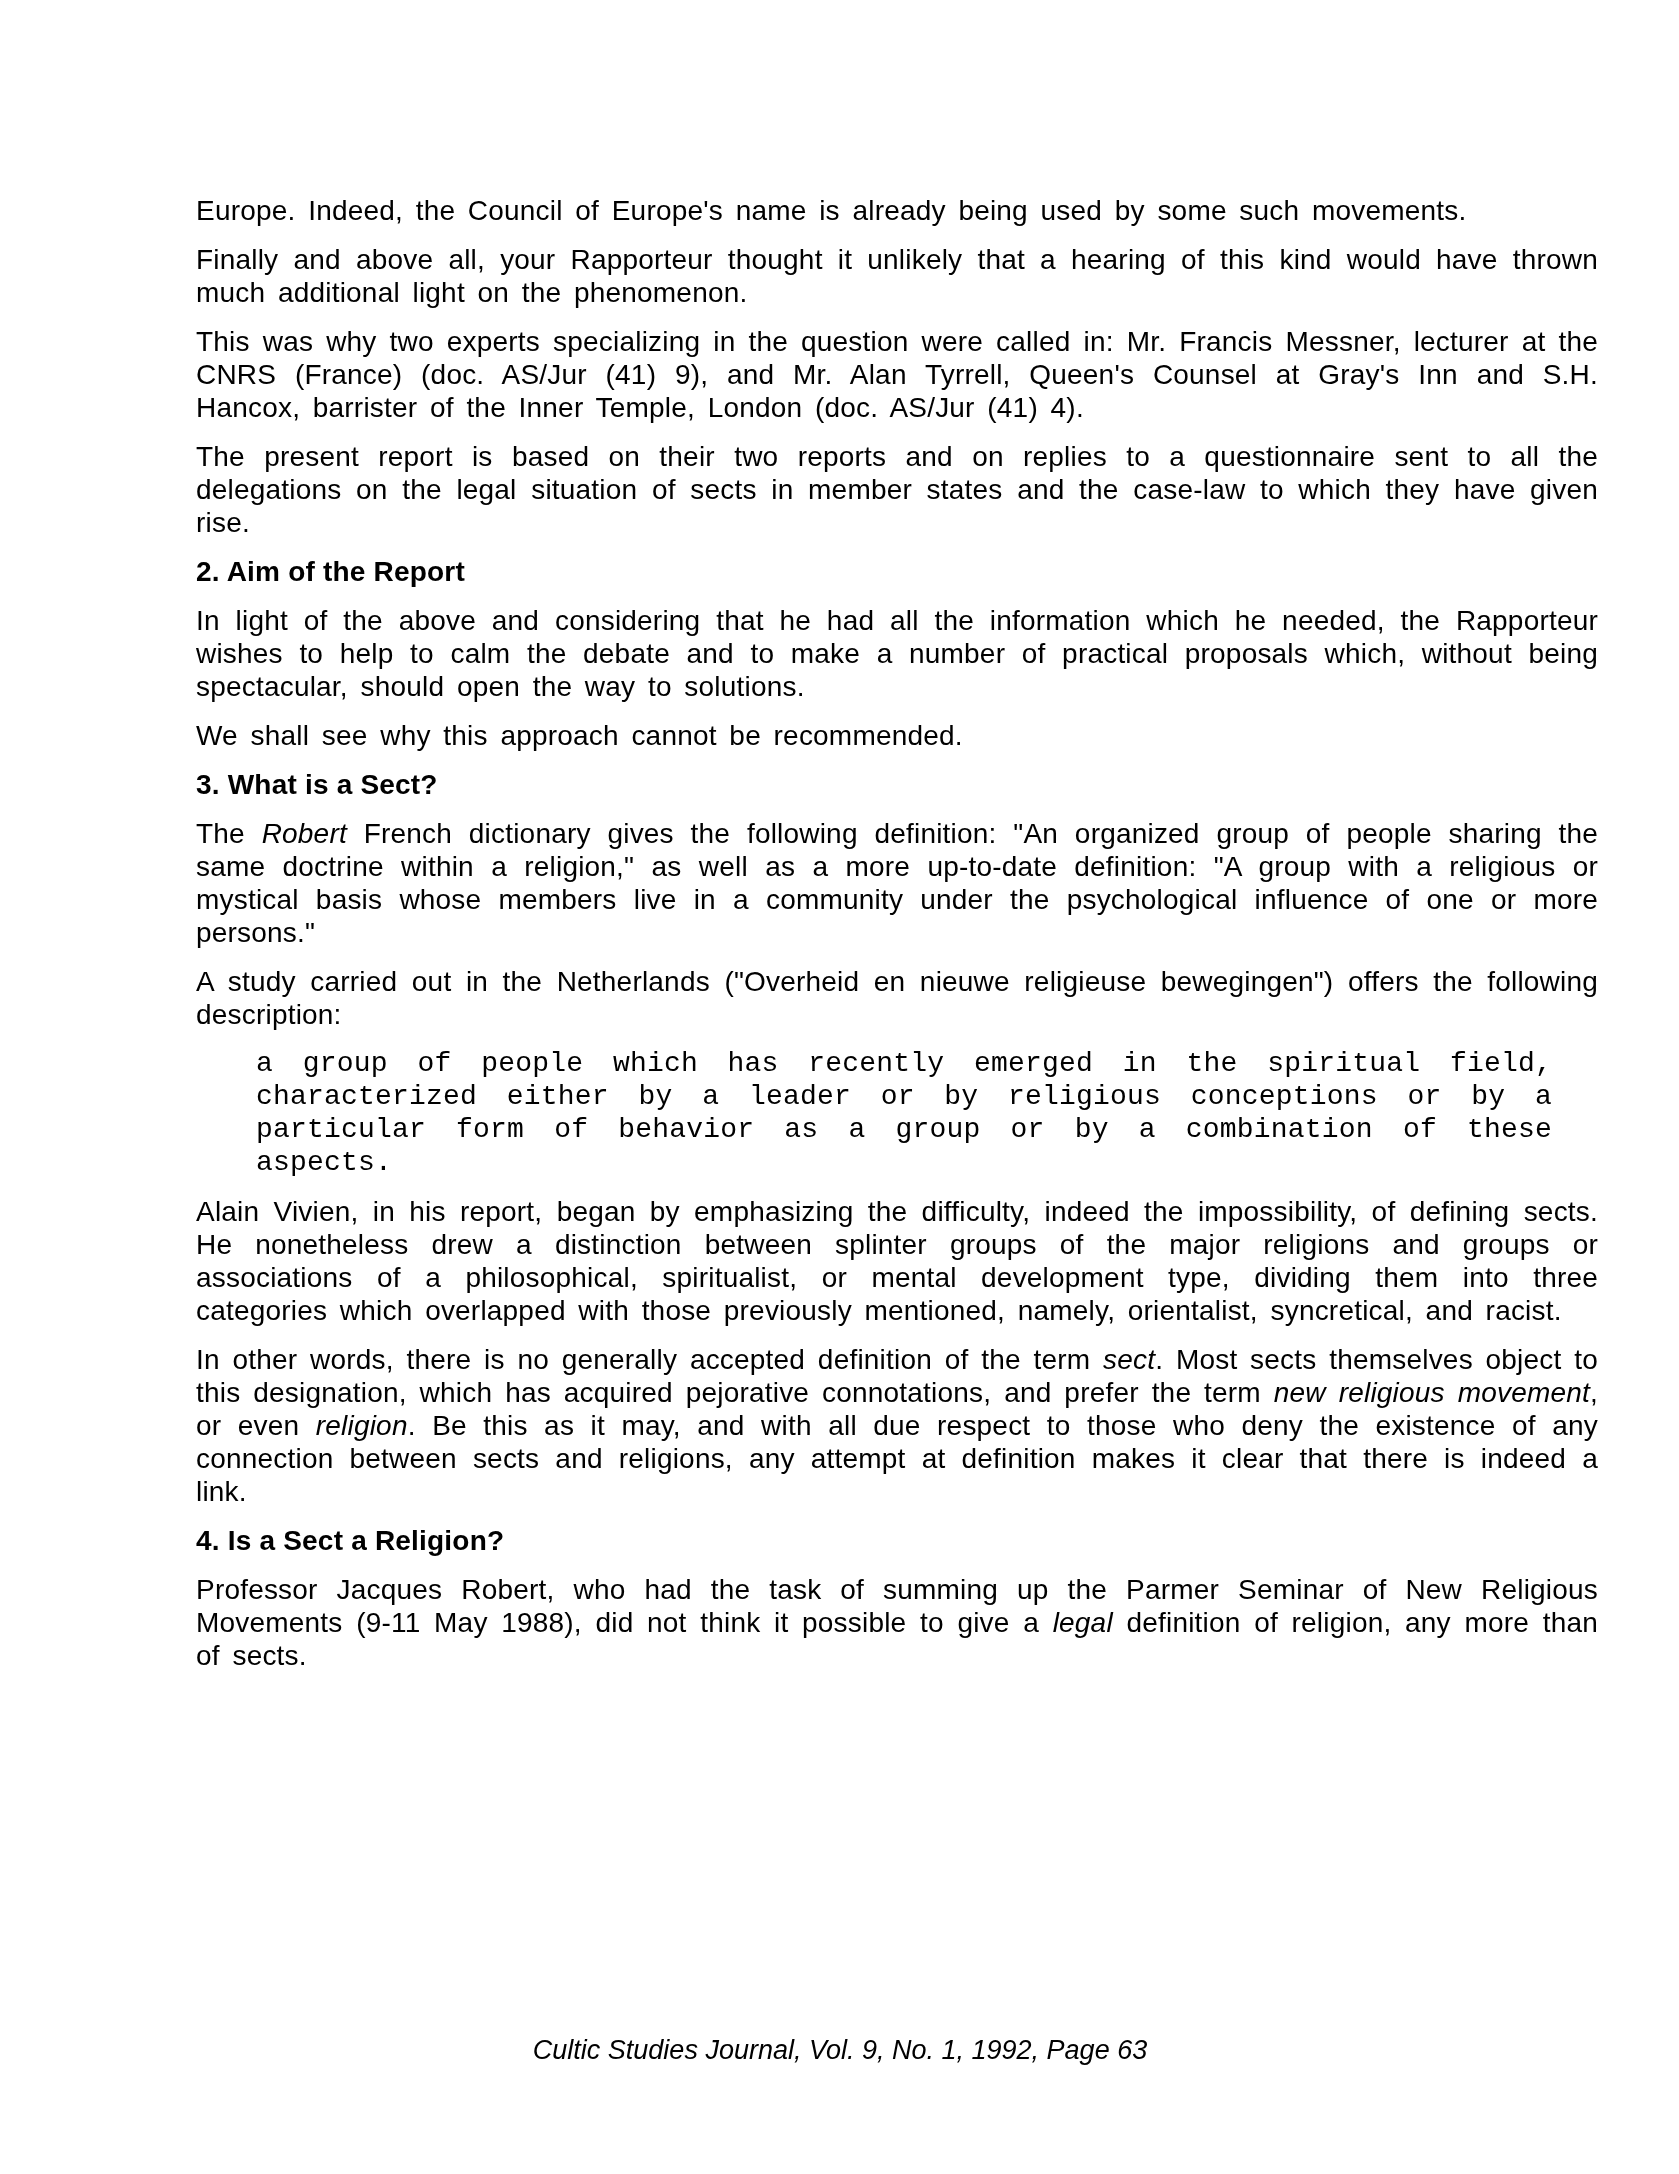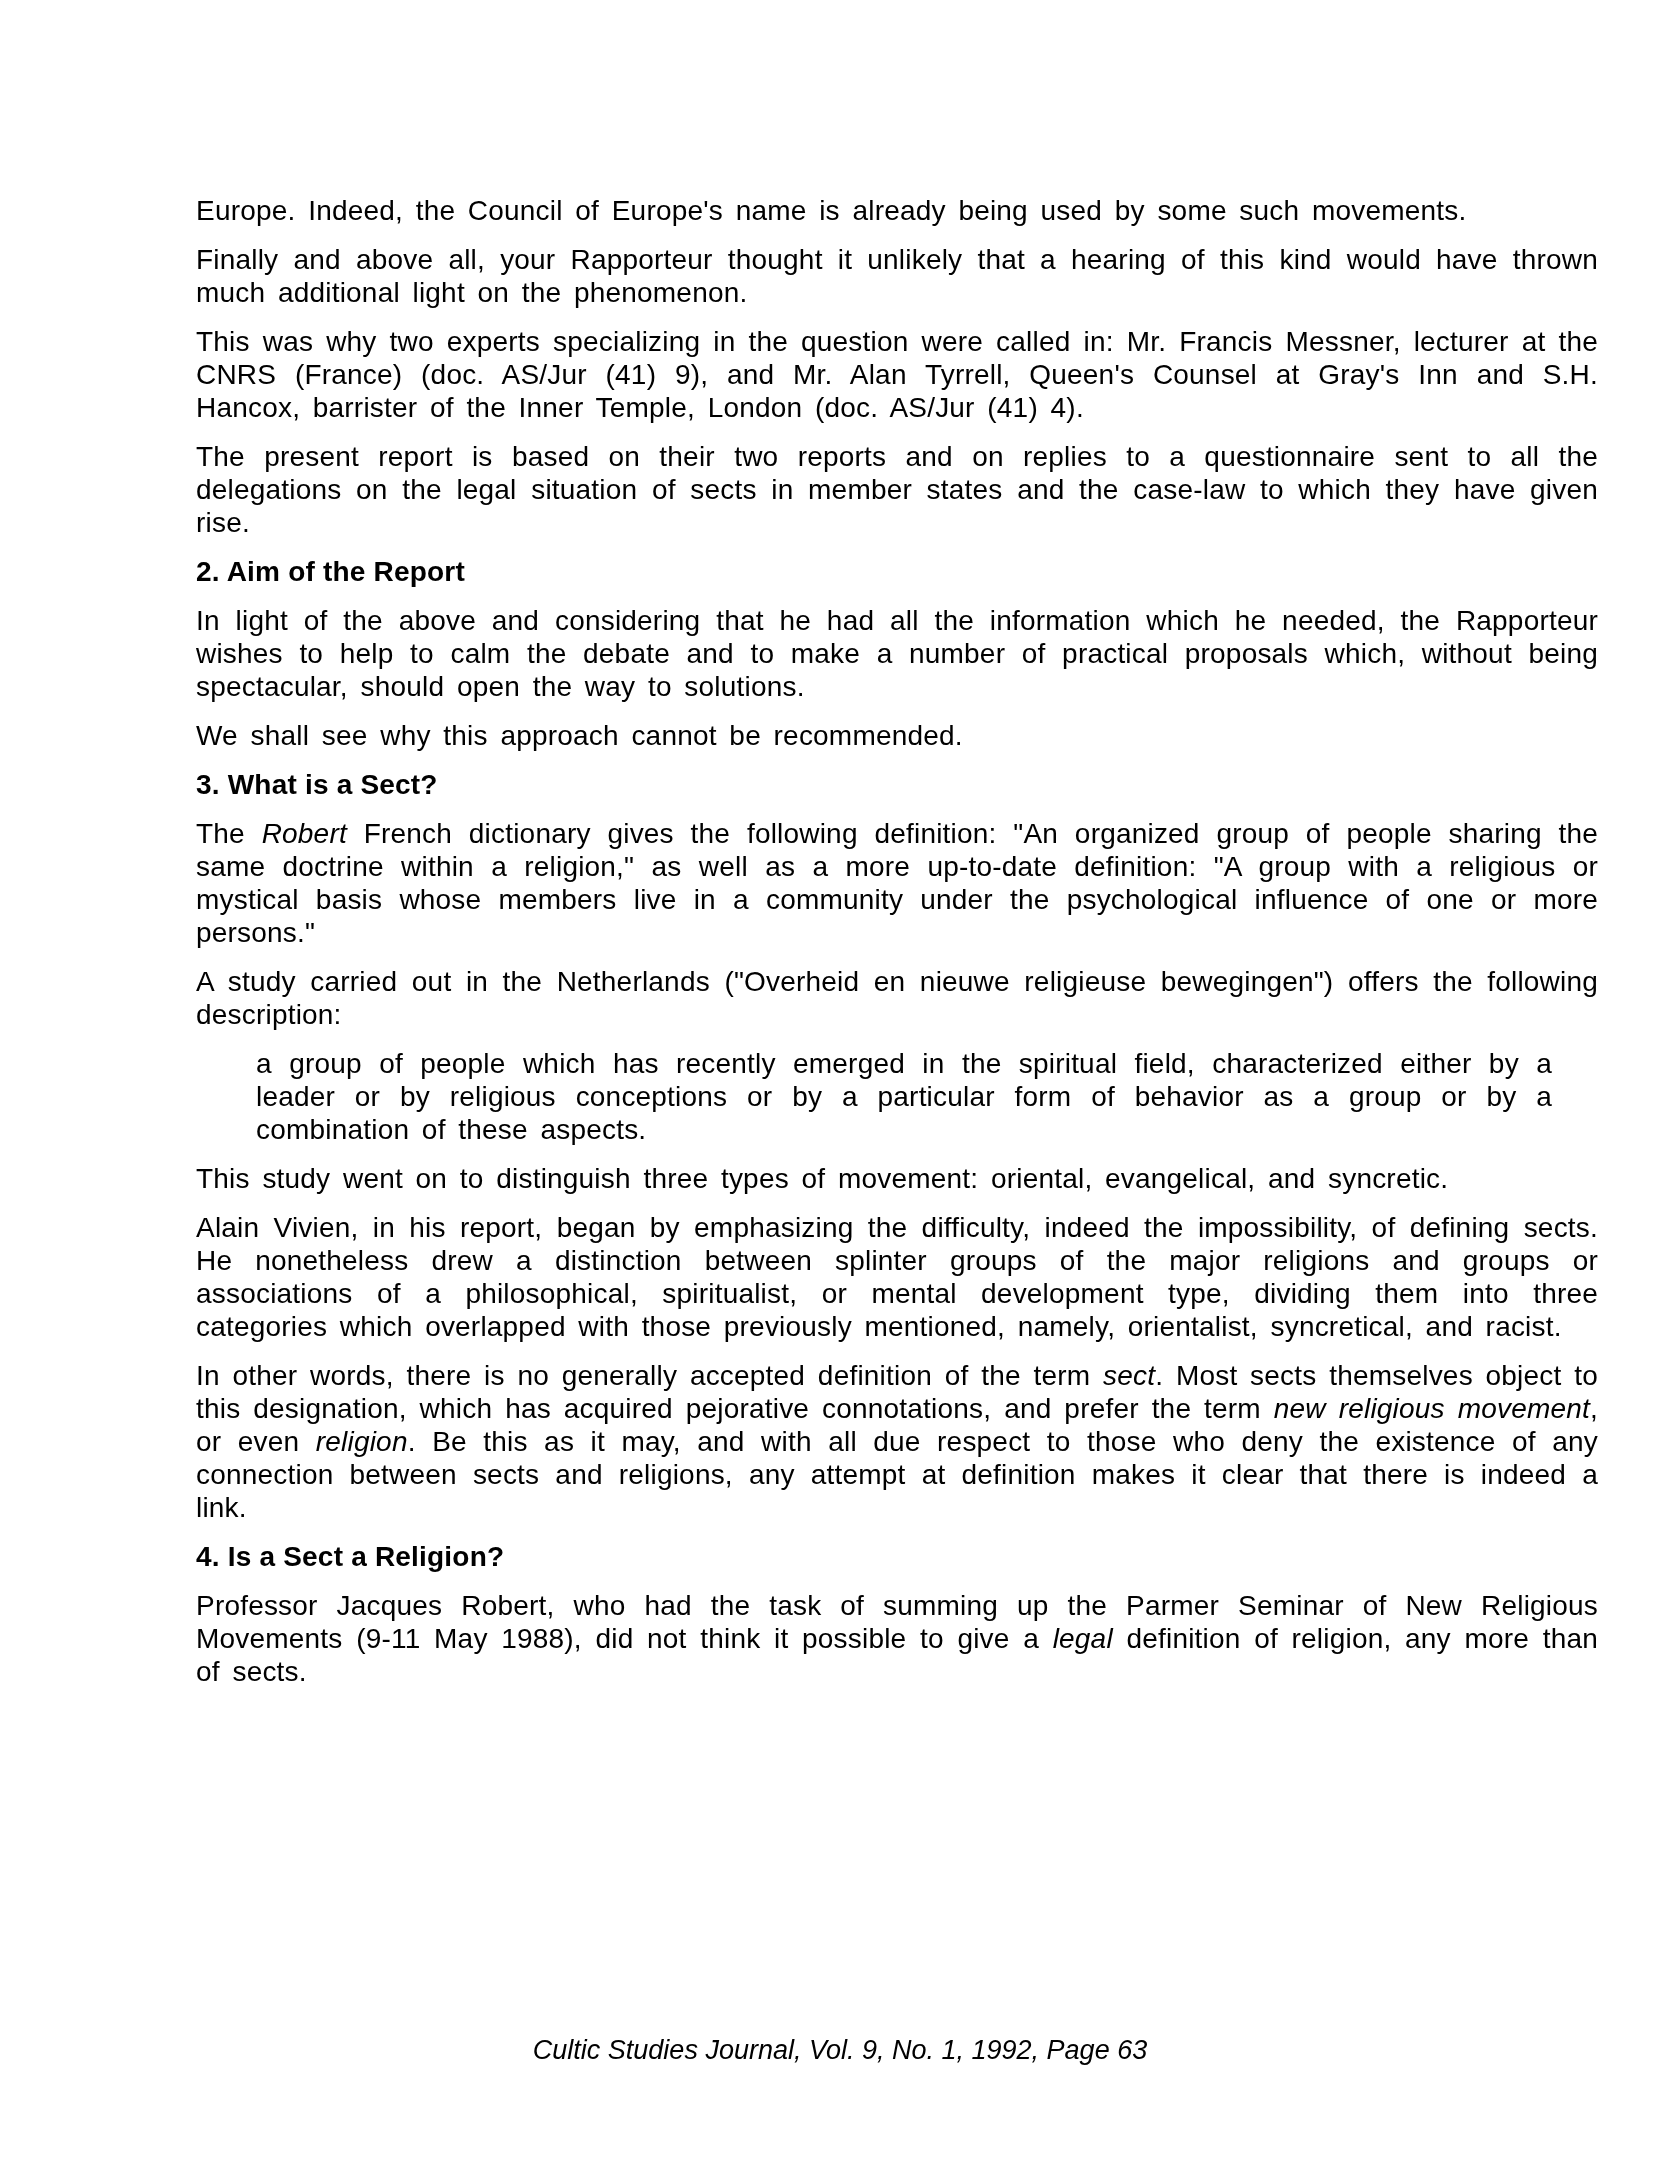--- a/index.html
+++ b/index.html
@@ -34,20 +34,21 @@
     text-align: left;
     font-weight: bold;
     letter-spacing: 0.2px;
   }
   .doc blockquote {
     margin-left: 60px;
     margin-right: 46px;
     text-align: justify;
     letter-spacing: 0.2px;
     word-spacing: 4.7px;
+    font-family: Liberation Mono, monospace;
   }
   .doc em { font-style: italic; }
   .footer {
     position: absolute;
     left: 0;
     right: 0;
     top: 2034px;
     text-align: center;
     font-style: italic;
     font-size: 27px;
@@ -63,21 +64,20 @@
       <p><span>Finally and above all, your Rapporteur thought it unlikely that a hearing of this kind would have thrown much additional light on the phenomenon.</span></p>
       <p><span>This was why two experts specializing in the question were called in: Mr. Francis Messner, lecturer at the CNRS (France) (doc. AS/Jur (41) 9), and Mr. Alan Tyrrell, Queen's Counsel at Gray's Inn and S.H. Hancox, barrister of the Inner Temple, London (doc. AS/Jur (41) 4).</span></p>
       <p><span>The present report is based on their two reports and on replies to a questionnaire sent to all the delegations on the legal situation of sects in member states and the case-law to which they have given rise.</span></p>
       <h2><span>2. Aim of the Report</span></h2>
       <p><span>In light of the above and considering that he had all the information which he needed, the Rapporteur wishes to help to calm the debate and to make a number of practical proposals which, without being spectacular, should open the way to solutions.</span></p>
       <p><span>We shall see why this approach cannot be recommended.</span></p>
       <h2><span>3. What is a Sect?</span></h2>
       <p><span>The </span><em>Robert</em><span> French dictionary gives the following definition: "An organized group of people sharing the same doctrine within a religion," as well as a more up-to-date definition: "A group with a religious or mystical basis whose members live in a community under the psychological influence of one or more persons."</span></p>
       <p><span>A study carried out in the Netherlands ("Overheid en nieuwe religieuse bewegingen") offers the following description:</span></p>
       <blockquote><span>a group of people which has recently emerged in the spiritual field, characterized either by a leader or by religious conceptions or by a particular form of behavior as a group or by a combination of these aspects.</span></blockquote>
-      <p><span>This study went on to distinguish three types of movement: oriental, evangelical, and syncretic.</span></p>
       <p><span>Alain Vivien, in his report, began by emphasizing the difficulty, indeed the impossibility, of defining sects. He nonetheless drew a distinction between splinter groups of the major religions and groups or associations of a philosophical, spiritualist, or mental development type, dividing them into three categories which overlapped with those previously mentioned, namely, orientalist, syncretical, and racist.</span></p>
       <p><span>In other words, there is no generally accepted definition of the term </span><em>sect</em><span>. Most sects themselves object to this designation, which has acquired pejorative connotations, and prefer the term </span><em>new religious movement</em><span>, or even </span><em>religion</em><span>. Be this as it may, and with all due respect to those who deny the existence of any connection between sects and religions, any attempt at definition makes it clear that there is indeed a link.</span></p>
       <h2><span>4. Is a Sect a Religion?</span></h2>
       <p><span>Professor Jacques Robert, who had the task of summing up the Parmer Seminar of New Religious Movements (9-11 May 1988), did not think it possible to give a </span><em>legal</em><span> definition of religion, any more than of sects.</span></p>
     </div>
 </div>
 
 <div class="footer">Cultic Studies Journal, Vol. 9, No. 1, 1992, Page 63</div>
 
 

